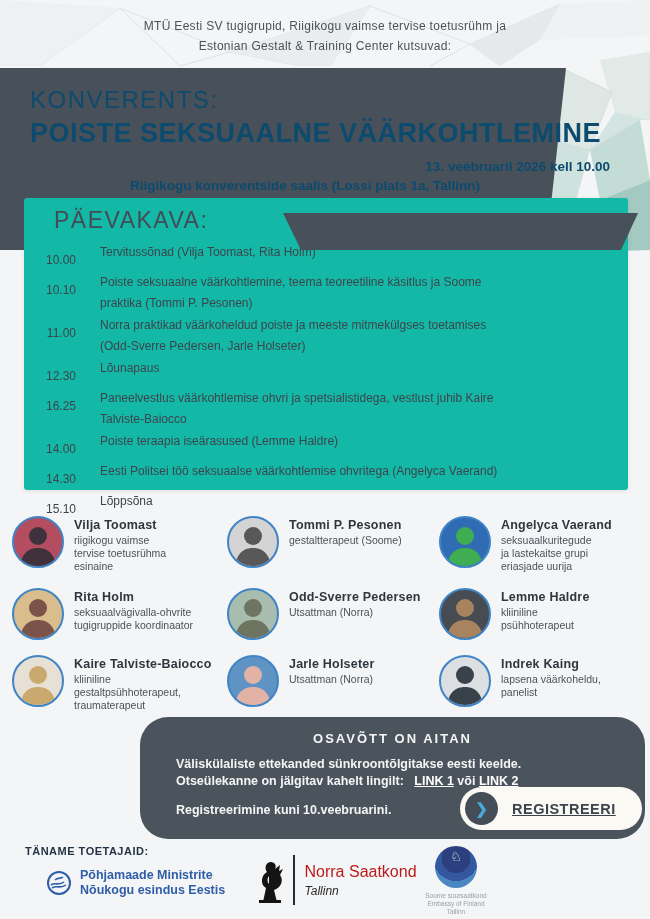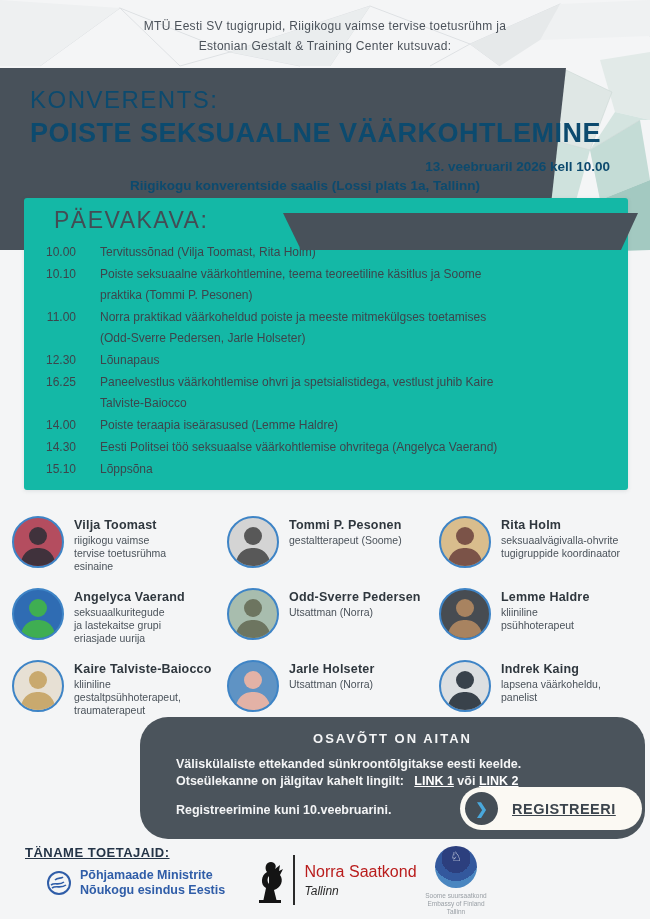--- a/index.html
+++ b/index.html
@@ -21,21 +21,21 @@
   .kicker{margin:18px 0 0 30px;font-size:24px;font-weight:500;letter-spacing:1.5px;}
   .main-title{margin:4px 0 0 30px;font-size:27px;font-weight:800;letter-spacing:.5px;}
   .date-line{margin-top:10px;text-align:right;font-size:13.5px;font-weight:700;}
   .venue-line{margin-top:4px;text-align:center;font-size:13.5px;font-weight:700;}
 
   
   .card{position:absolute;left:24px;top:198px;width:604px;height:292px;background:#14b8a6;z-index:3;
     border-radius:3px;box-shadow:0 1px 4px rgba(60,70,80,.12);}
   .agenda-heading{margin:9px 0 8px 30px;font-size:23px;font-weight:500;letter-spacing:1.5px;color:#434c54;}
   .ag-row{display:flex;font-size:12px;line-height:21px;color:#3d454c;margin-bottom:1px;}
-  .ag-time{width:52px;text-align:right;margin-right:24px;flex:none;}
+  .ag-time{width:52px;text-align:right;margin-right:24px;flex:none;margin-top:8px;}
   .ag-text{white-space:pre-line;width:488px;}
 
   
   .strip{position:absolute;left:0;top:213px;width:650px;height:37px;background:#48515a;z-index:4;
     -webkit-clip-path:polygon(283px 0,638px 0,621px 100%,301px 100%);
     clip-path:polygon(283px 0,638px 0,621px 100%,301px 100%);}
 
   
   .speakers{position:absolute;left:12px;top:516px;width:618px;z-index:3;
     display:grid;grid-template-columns:215px 212px 185px;row-gap:15px;}
@@ -55,22 +55,22 @@
   .info-deadline{position:absolute;left:36px;top:86px;font-size:12.5px;font-weight:700;}
   .reg-btn{position:absolute;left:320px;top:70px;width:182px;height:43px;background:#fbf9f3;
     border-radius:22px;display:flex;align-items:center;cursor:pointer;}
   .reg-circle{width:33px;height:33px;border-radius:50%;background:#454e56;margin-left:5px;flex:none;
     display:flex;align-items:center;justify-content:center;}
   .reg-chevron{color:#49a8dc;font-size:15px;font-weight:800;line-height:1;}
   .reg-label{margin-left:14px;font-size:14.5px;font-weight:800;letter-spacing:.5px;color:#3b444c;
     text-decoration:underline;}
 
   
-  .sponsors-heading{position:absolute;left:25px;top:845px;z-index:3;font-size:13px;font-weight:800;
-    letter-spacing:.5px;color:#243447;text-decoration:underline;}
+  .sponsors-heading{position:absolute;left:25px;top:845px;z-index:3;font-size:11px;font-weight:800;
+    letter-spacing:.5px;color:#243447;}
   .sp-nordic{position:absolute;left:46px;top:868px;z-index:3;display:flex;align-items:center;}
   .nordic-text{margin-left:8px;font-size:12.5px;font-weight:700;line-height:15px;color:#2f5da8;}
   .sp-norway{position:absolute;left:253px;top:855px;z-index:3;display:flex;align-items:center;}
   .nor-divider{width:1.5px;height:50px;background:#2a2a2a;margin:0 10px 0 8px;}
   .nor-name{font-size:16px;color:#b91c1c;}
   .nor-city{font-size:12px;font-style:italic;color:#2a2a2a;margin-top:3px;}
   .sp-finland{position:absolute;left:413px;top:846px;z-index:3;width:86px;text-align:center;}
   .fin-circle{width:42px;height:42px;border-radius:50%;margin:0 auto;
     background:radial-gradient(circle at 50% 30%,#2c3f7e 0 40%,#33589d 40% 62%,#4a86c0 62% 82%,#63aed6 82% 100%);
     display:flex;align-items:flex-start;justify-content:center;}
@@ -190,44 +190,44 @@
             <circle cx="24" cy="18" r="9" fill="currentColor"></circle>
             <path d="M6,48 C8,34 16,30 24,30 C32,30 40,34 42,48 Z" fill="currentColor"></path>
           </svg>
         </div>
       <div class="sp-text">
           <div class="sp-name">Tommi P. Pesonen</div>
           <div class="sp-role">gestaltterapeut (Soome)</div>
         </div>
     </div>
     <div class="speaker">
-      <div class="avatar" style="background: rgb(217, 189, 141); color: rgb(123, 83, 72);">
-          <svg width="48" height="48" viewBox="0 0 48 48">
-            <circle cx="24" cy="18" r="9" fill="currentColor"></circle>
-            <path d="M6,48 C8,34 16,30 24,30 C32,30 40,34 42,48 Z" fill="currentColor"></path>
-          </svg>
-        </div>
-      <div class="sp-text">
-          <div class="sp-name">Rita Holm</div>
-          <div class="sp-role">seksuaalvägivalla-ohvrite
-tugigruppide koordinaator</div>
-        </div>
-    </div>
-    <div class="speaker">
       <div class="avatar" style="background: rgb(47, 108, 179); color: rgb(63, 174, 82);">
           <svg width="48" height="48" viewBox="0 0 48 48">
             <circle cx="24" cy="18" r="9" fill="currentColor"></circle>
             <path d="M6,48 C8,34 16,30 24,30 C32,30 40,34 42,48 Z" fill="currentColor"></path>
           </svg>
         </div>
       <div class="sp-text">
           <div class="sp-name">Angelyca Vaerand</div>
           <div class="sp-role">seksuaalkuritegude
 ja lastekaitse grupi
 eriasjade uurija</div>
+        </div>
+    </div>
+    <div class="speaker">
+      <div class="avatar" style="background: rgb(217, 189, 141); color: rgb(123, 83, 72);">
+          <svg width="48" height="48" viewBox="0 0 48 48">
+            <circle cx="24" cy="18" r="9" fill="currentColor"></circle>
+            <path d="M6,48 C8,34 16,30 24,30 C32,30 40,34 42,48 Z" fill="currentColor"></path>
+          </svg>
+        </div>
+      <div class="sp-text">
+          <div class="sp-name">Rita Holm</div>
+          <div class="sp-role">seksuaalvägivalla-ohvrite
+tugigruppide koordinaator</div>
         </div>
     </div>
     <div class="speaker">
       <div class="avatar" style="background: rgb(168, 189, 174); color: rgb(109, 117, 96);">
           <svg width="48" height="48" viewBox="0 0 48 48">
             <circle cx="24" cy="18" r="9" fill="currentColor"></circle>
             <path d="M6,48 C8,34 16,30 24,30 C32,30 40,34 42,48 Z" fill="currentColor"></path>
           </svg>
         </div>
       <div class="sp-text">

